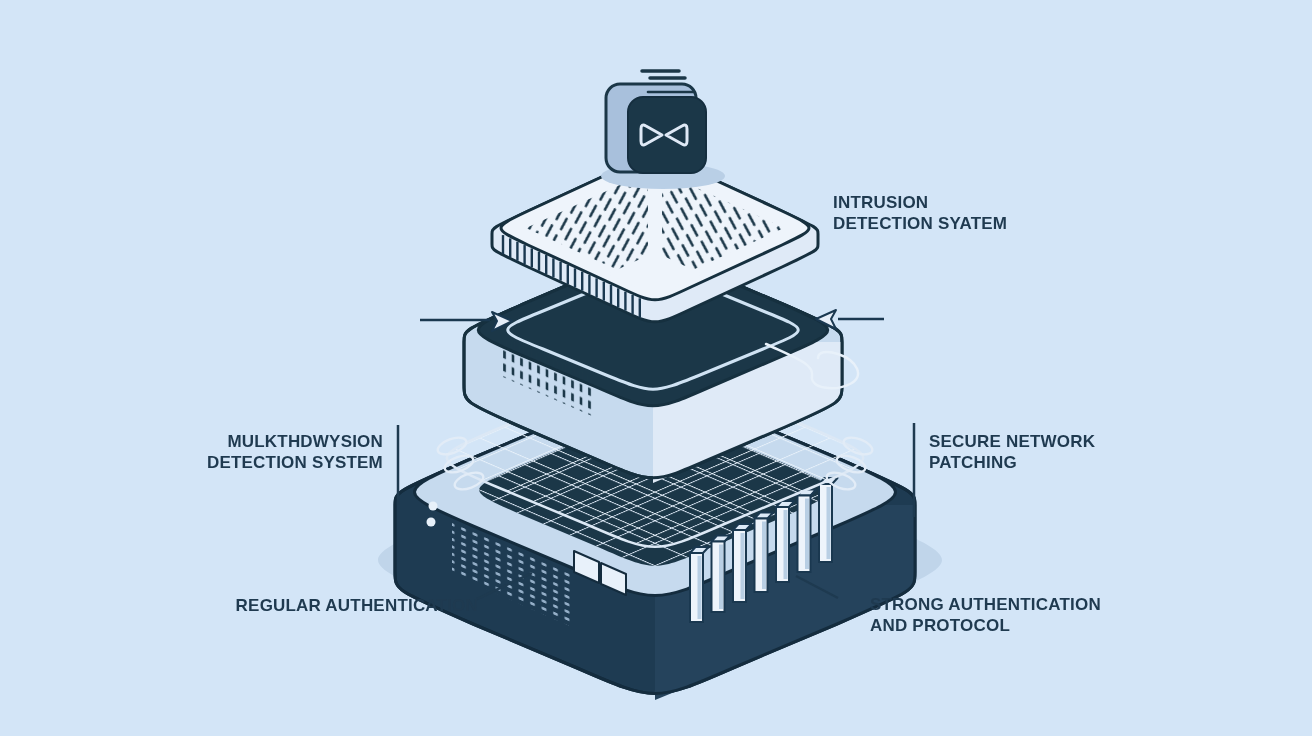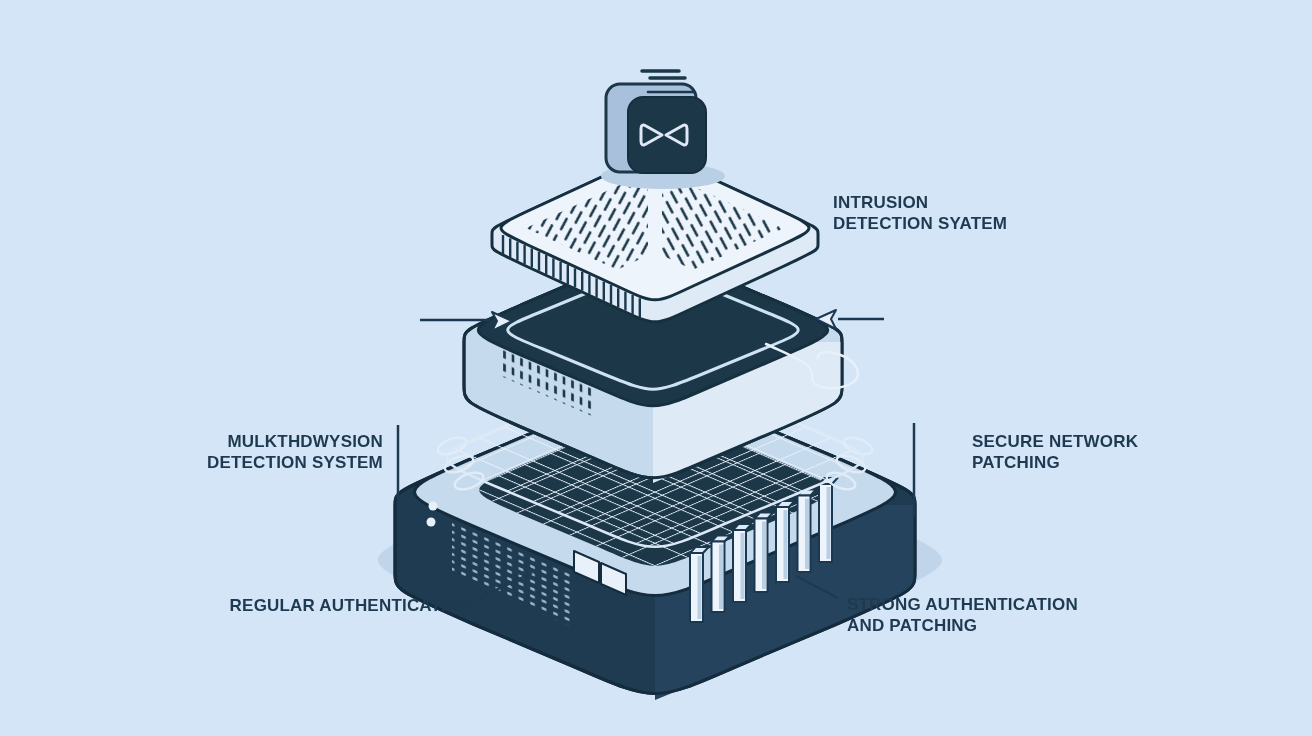--- a/index.html
+++ b/index.html
@@ -171,27 +171,27 @@
   <div class="lbl r" style="left:160px;top:431px;width:223px;">
     <span class="ln">MULKTHDWYSION</span>
     <span class="ln">DETECTION SYSTEM</span>
   </div>
 
   <div class="lbl" style="left:833px;top:192px;">
     <span class="ln">INTRUSION</span>
     <span class="ln">DETECTION SYATEM</span>
   </div>
 
-  <div class="lbl" style="left:972px;top:431px;">
+  <div class="lbl" style="left:929px;top:431px;">
     <span class="ln">SECURE NETWORK</span>
     <span class="ln">PATCHING</span>
   </div>
 
-  <div class="lbl r" style="left:222px;top:595px;width:250px;">
+  <div class="lbl r" style="left:228px;top:595px;width:250px;">
     <span class="ln">REGULAR AUTHENTICATION</span>
   </div>
 
-  <div class="lbl" style="left:847px;top:594px;">
+  <div class="lbl" style="left:870px;top:594px;">
     <span class="ln">STRONG AUTHENTICATION</span>
-    <span class="ln">AND PATCHING</span>
+    <span class="ln">AND PROTOCOL</span>
   </div>
 
 </div>
 
 </body></html>

